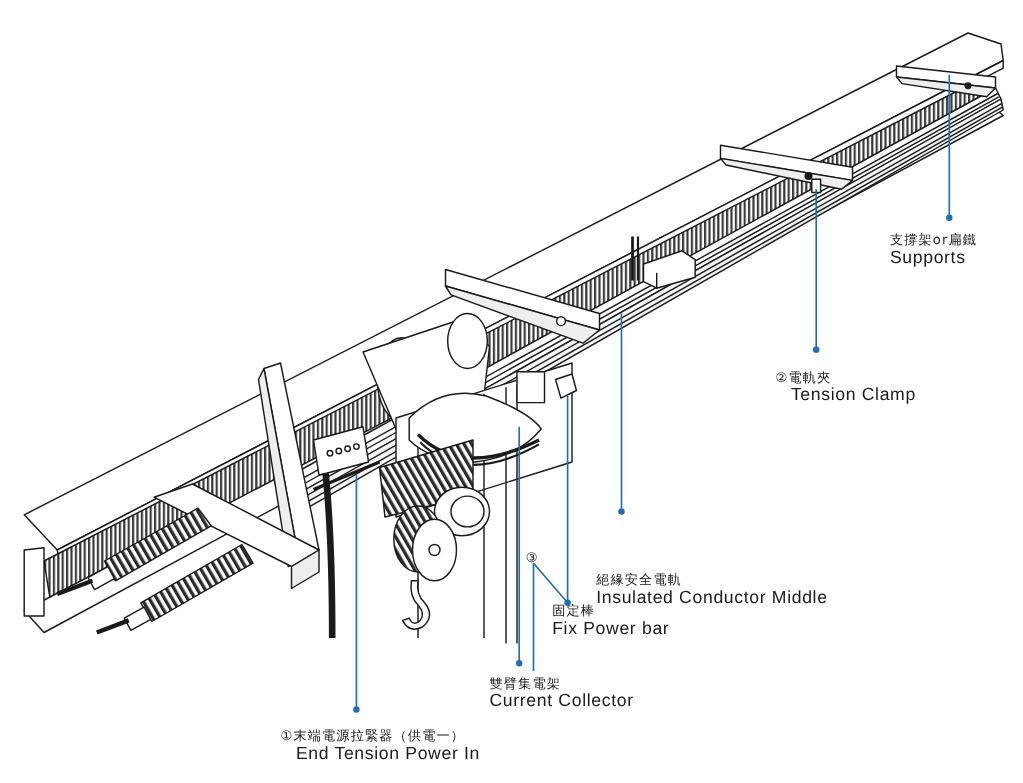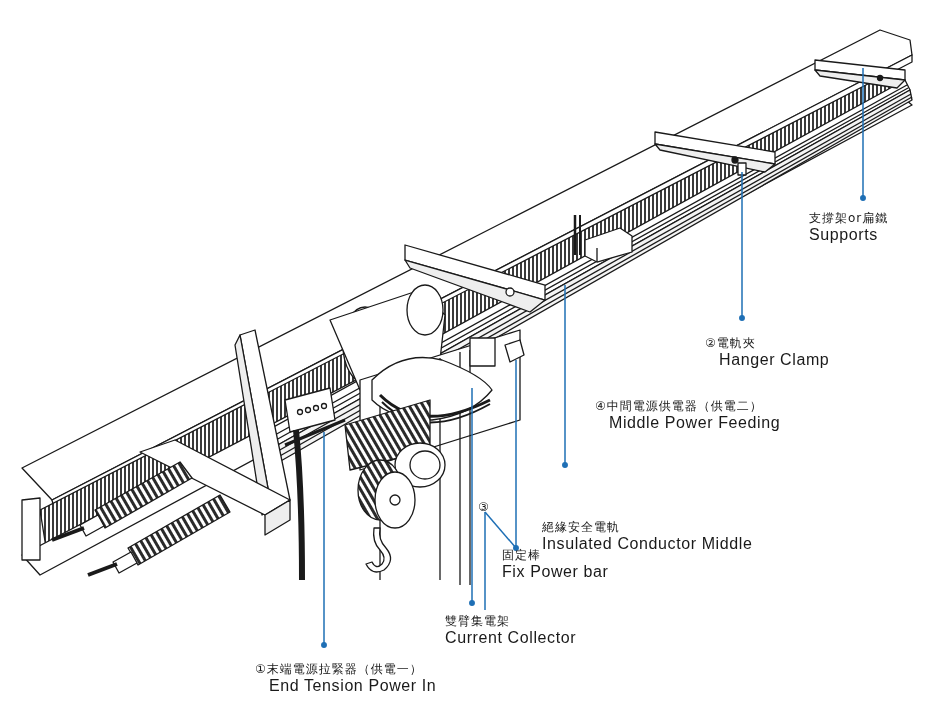--- a/index.html
+++ b/index.html
@@ -151,27 +151,23 @@
   </g>
 </svg>
 
 <div class="lbl" style="left:809px; top:211px;">
   <div class="zh">支撐架or扁鐵</div>
   <div class="en">Supports</div>
 </div>
 
 <div class="lbl" style="left:705px; top:336px;">
   <div class="zh"><span>②</span><span>電軌夾</span></div>
-  <div class="en" style="padding-left:14px;">Hanger Clamp</div>
+  <div class="en" style="padding-left:14px;">Tension Clamp</div>
 </div>
 
-<div class="lbl" style="left:595px; top:399px;">
-  <div class="zh"><span>④</span><span>中間電源供電器（供電二）</span></div>
-  <div class="en" style="padding-left:14px;">Middle Power Feeding</div>
-</div>
 
 <div class="lbl" style="left:542px; top:472px;margin-top:48px;">
   <div class="zh">絕緣安全電軌</div>
   <div class="en">Insulated Conductor Middle</div>
 </div>
 
 <div class="lbl" style="left:478px; top:500px; font-size:12px;">③</div>
 
 <div class="lbl" style="left:502px; top:548px;">
   <div class="zh">固定棒</div>

